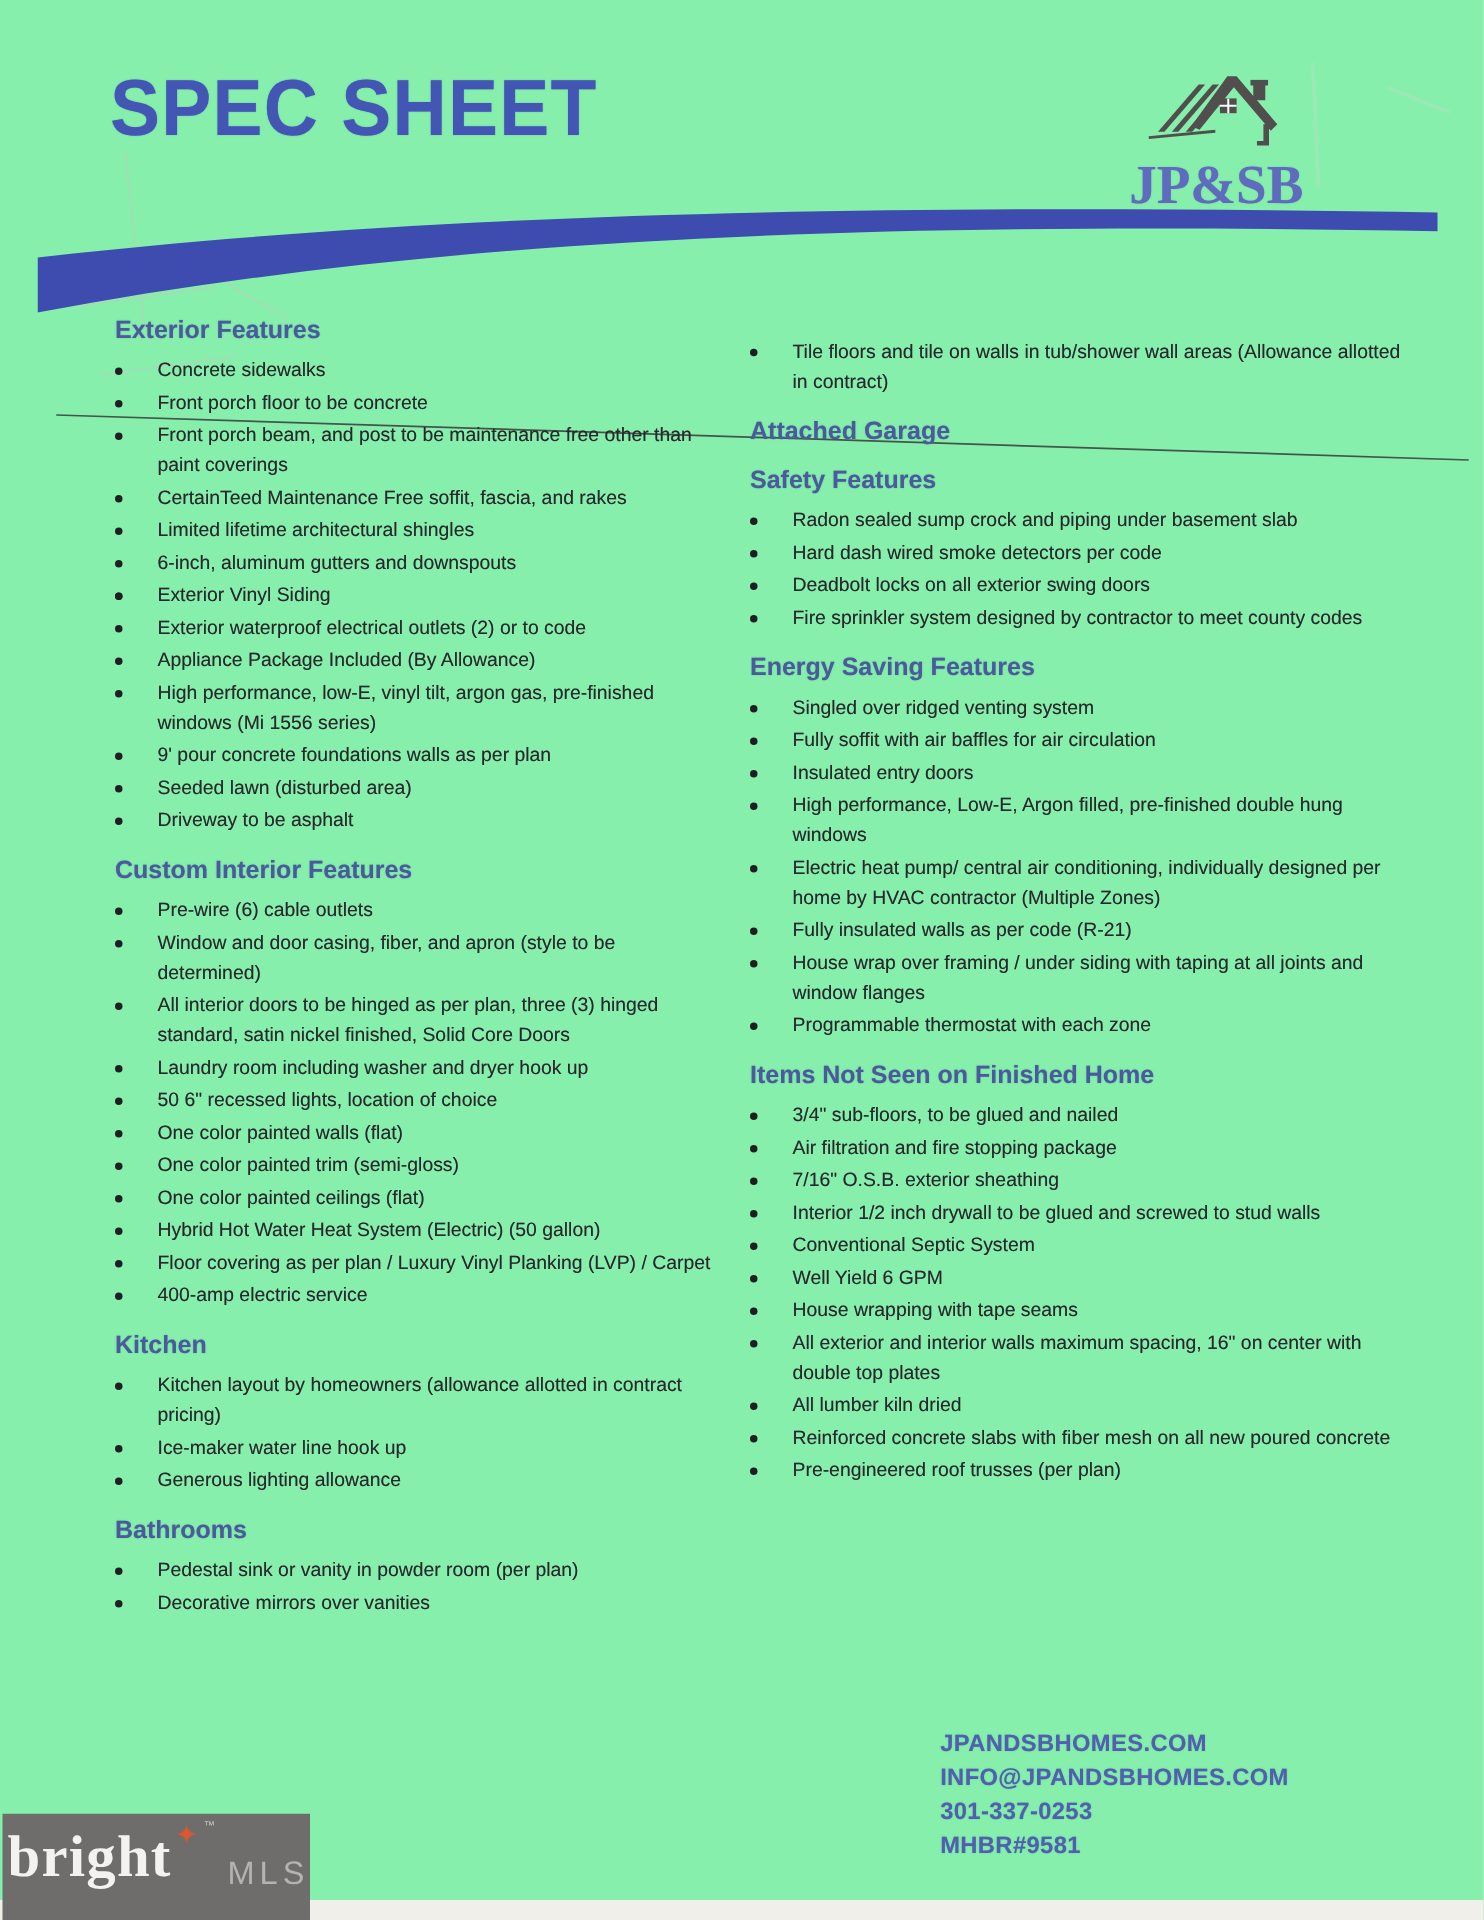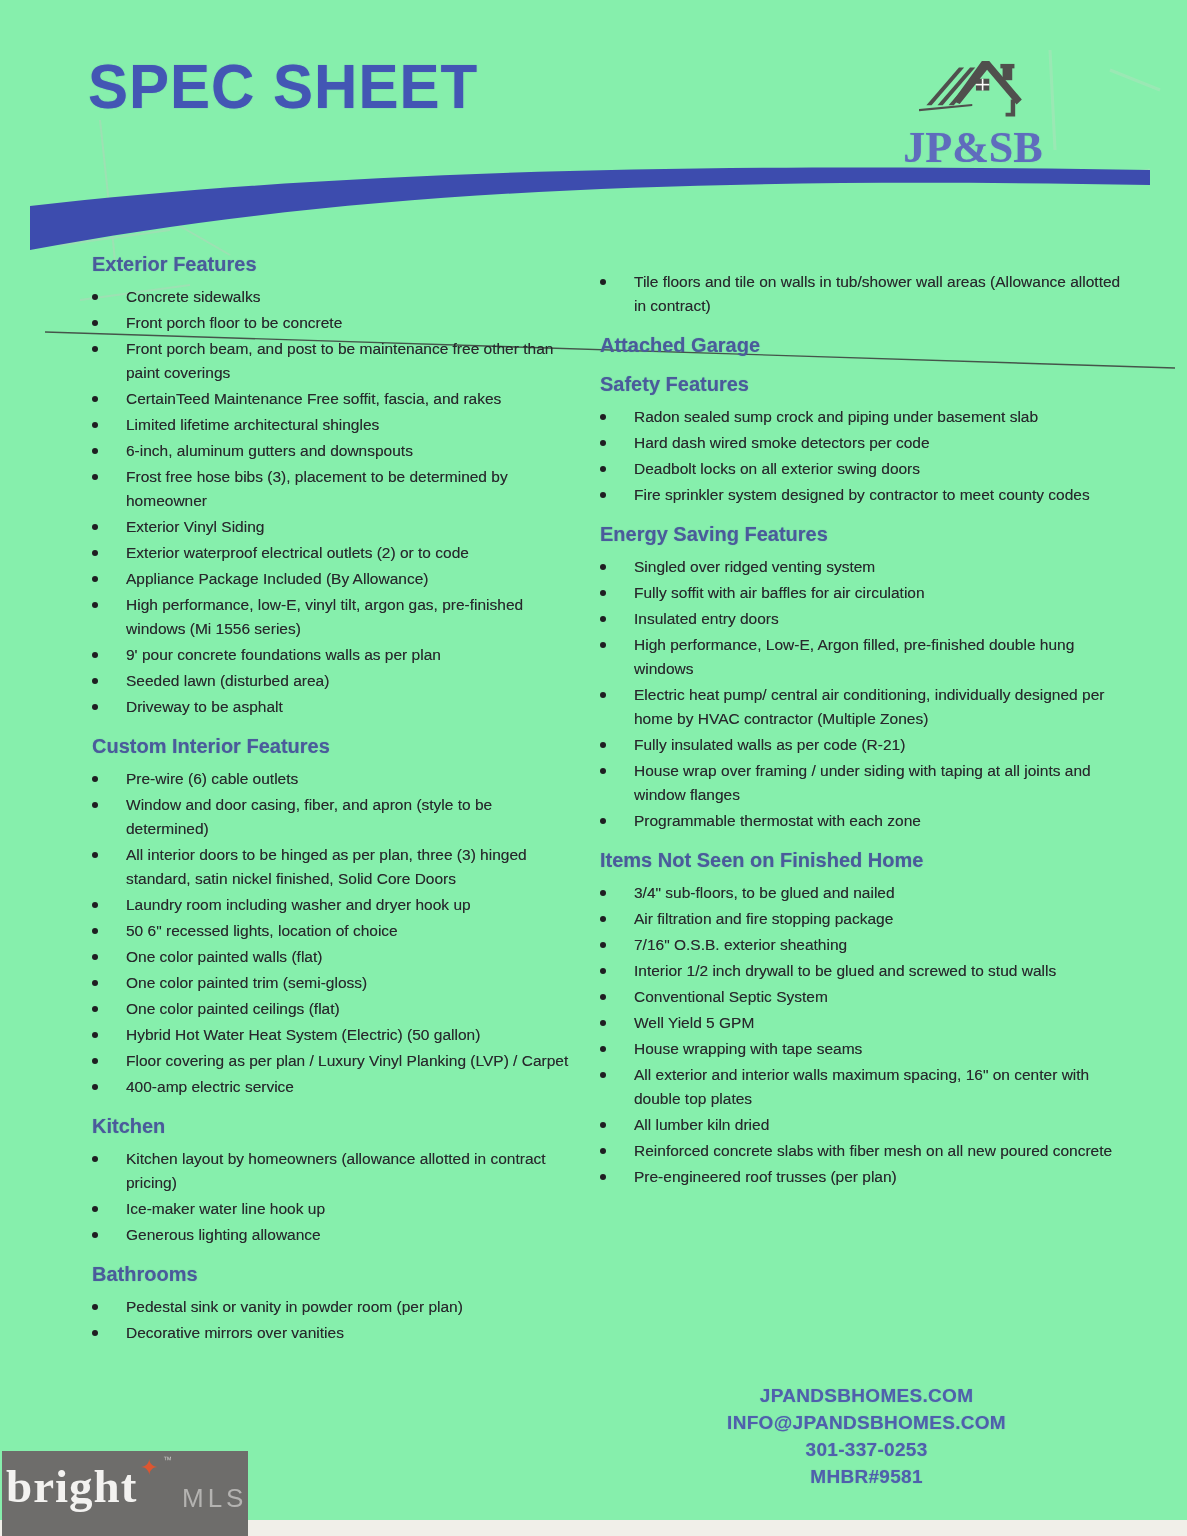--- a/index.html
+++ b/index.html
@@ -50,21 +50,21 @@
   .col section:first-child h2 { margin-top:0; }
   .col ul { list-style:none; margin:0 0 6px 0; padding:0; }
   .col li { position:relative; padding-left:48px; margin:2px 0; }
   .col .dot {
     position:absolute; left:14px; top:9px; width:6px; height:6px;
     border-radius:50%; background:#1f1f22;
   }
 
   
   .footer {
-    position:absolute; right:181px; top:1382px; text-align:center;
+    position:absolute; right:156px; top:1382px; text-align:left;
     font-size:19px; line-height:27px; font-weight:700; color:#4f60ac;
     text-shadow:0 0 1px rgba(79,96,172,.5); letter-spacing:.3px;
   }
 
   
   .brightmls {
     position:absolute; left:2px; top:1451px; width:246px; height:85px;
     background:#6e6d6b;
   }
   .b-word {
@@ -135,21 +135,21 @@
   <div class="col col-left" id="col-left">
       <section>
         <h2>Exterior Features</h2>
         <ul>
           <li><span class="dot"></span><span>Concrete sidewalks</span></li>
           <li><span class="dot"></span><span>Front porch floor to be concrete</span></li>
           <li><span class="dot"></span><span>Front porch beam, and post to be maintenance free other than paint coverings</span></li>
           <li><span class="dot"></span><span>CertainTeed Maintenance Free soffit, fascia, and rakes</span></li>
           <li><span class="dot"></span><span>Limited lifetime architectural shingles</span></li>
           <li><span class="dot"></span><span>6-inch, aluminum gutters and downspouts</span></li>
-          <li><span class="dot"></span><span>Frost free hose bibs (3), placement to be determined by homeowner</span></li>
+          <li><span class="dot"></span></li>
           <li><span class="dot"></span><span>Exterior Vinyl Siding</span></li>
           <li><span class="dot"></span><span>Exterior waterproof electrical outlets (2) or to code</span></li>
           <li><span class="dot"></span><span>Appliance Package Included  (By Allowance)</span></li>
           <li><span class="dot"></span><span>High performance, low-E, vinyl tilt, argon gas, pre-finished windows (Mi 1556 series)</span></li>
           <li><span class="dot"></span><span>9' pour concrete foundations walls as per plan</span></li>
           <li><span class="dot"></span><span>Seeded lawn (disturbed area)</span></li>
           <li><span class="dot"></span><span>Driveway to be asphalt</span></li>
         </ul>
       </section>
       <section>
@@ -216,21 +216,21 @@
         </ul>
       </section>
       <section>
         <h2>Items Not Seen on Finished Home</h2>
         <ul>
           <li><span class="dot"></span><span>3/4" sub-floors, to be glued and nailed</span></li>
           <li><span class="dot"></span><span>Air filtration and fire stopping package</span></li>
           <li><span class="dot"></span><span>7/16" O.S.B. exterior sheathing</span></li>
           <li><span class="dot"></span><span>Interior 1/2 inch drywall to be glued and screwed to stud walls</span></li>
           <li><span class="dot"></span><span>Conventional Septic System</span></li>
-          <li><span class="dot"></span><span>Well Yield 5 GPM</span></li>
+          <li><span class="dot"></span><span>Well Yield 6 GPM</span></li>
           <li><span class="dot"></span><span>House wrapping with tape seams</span></li>
           <li><span class="dot"></span><span>All exterior and interior walls maximum spacing, 16" on center with double top plates</span></li>
           <li><span class="dot"></span><span>All lumber kiln dried</span></li>
           <li><span class="dot"></span><span>Reinforced concrete slabs with fiber mesh on all new poured concrete</span></li>
           <li><span class="dot"></span><span>Pre-engineered roof trusses (per plan)</span></li>
         </ul>
       </section>
     </div>
 
   <div class="footer">

